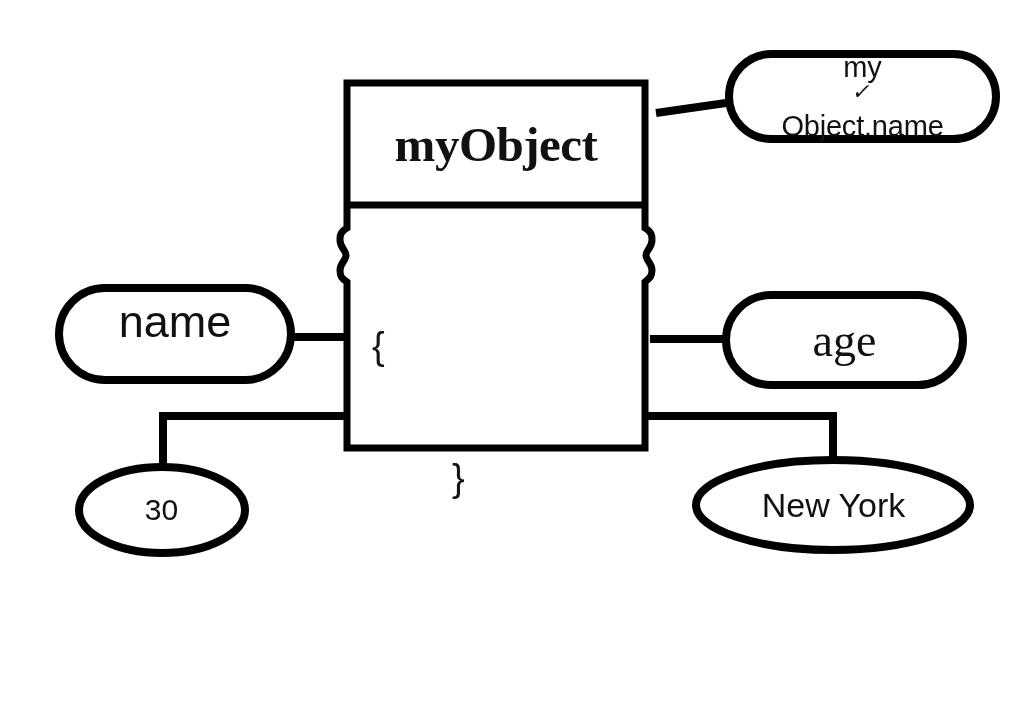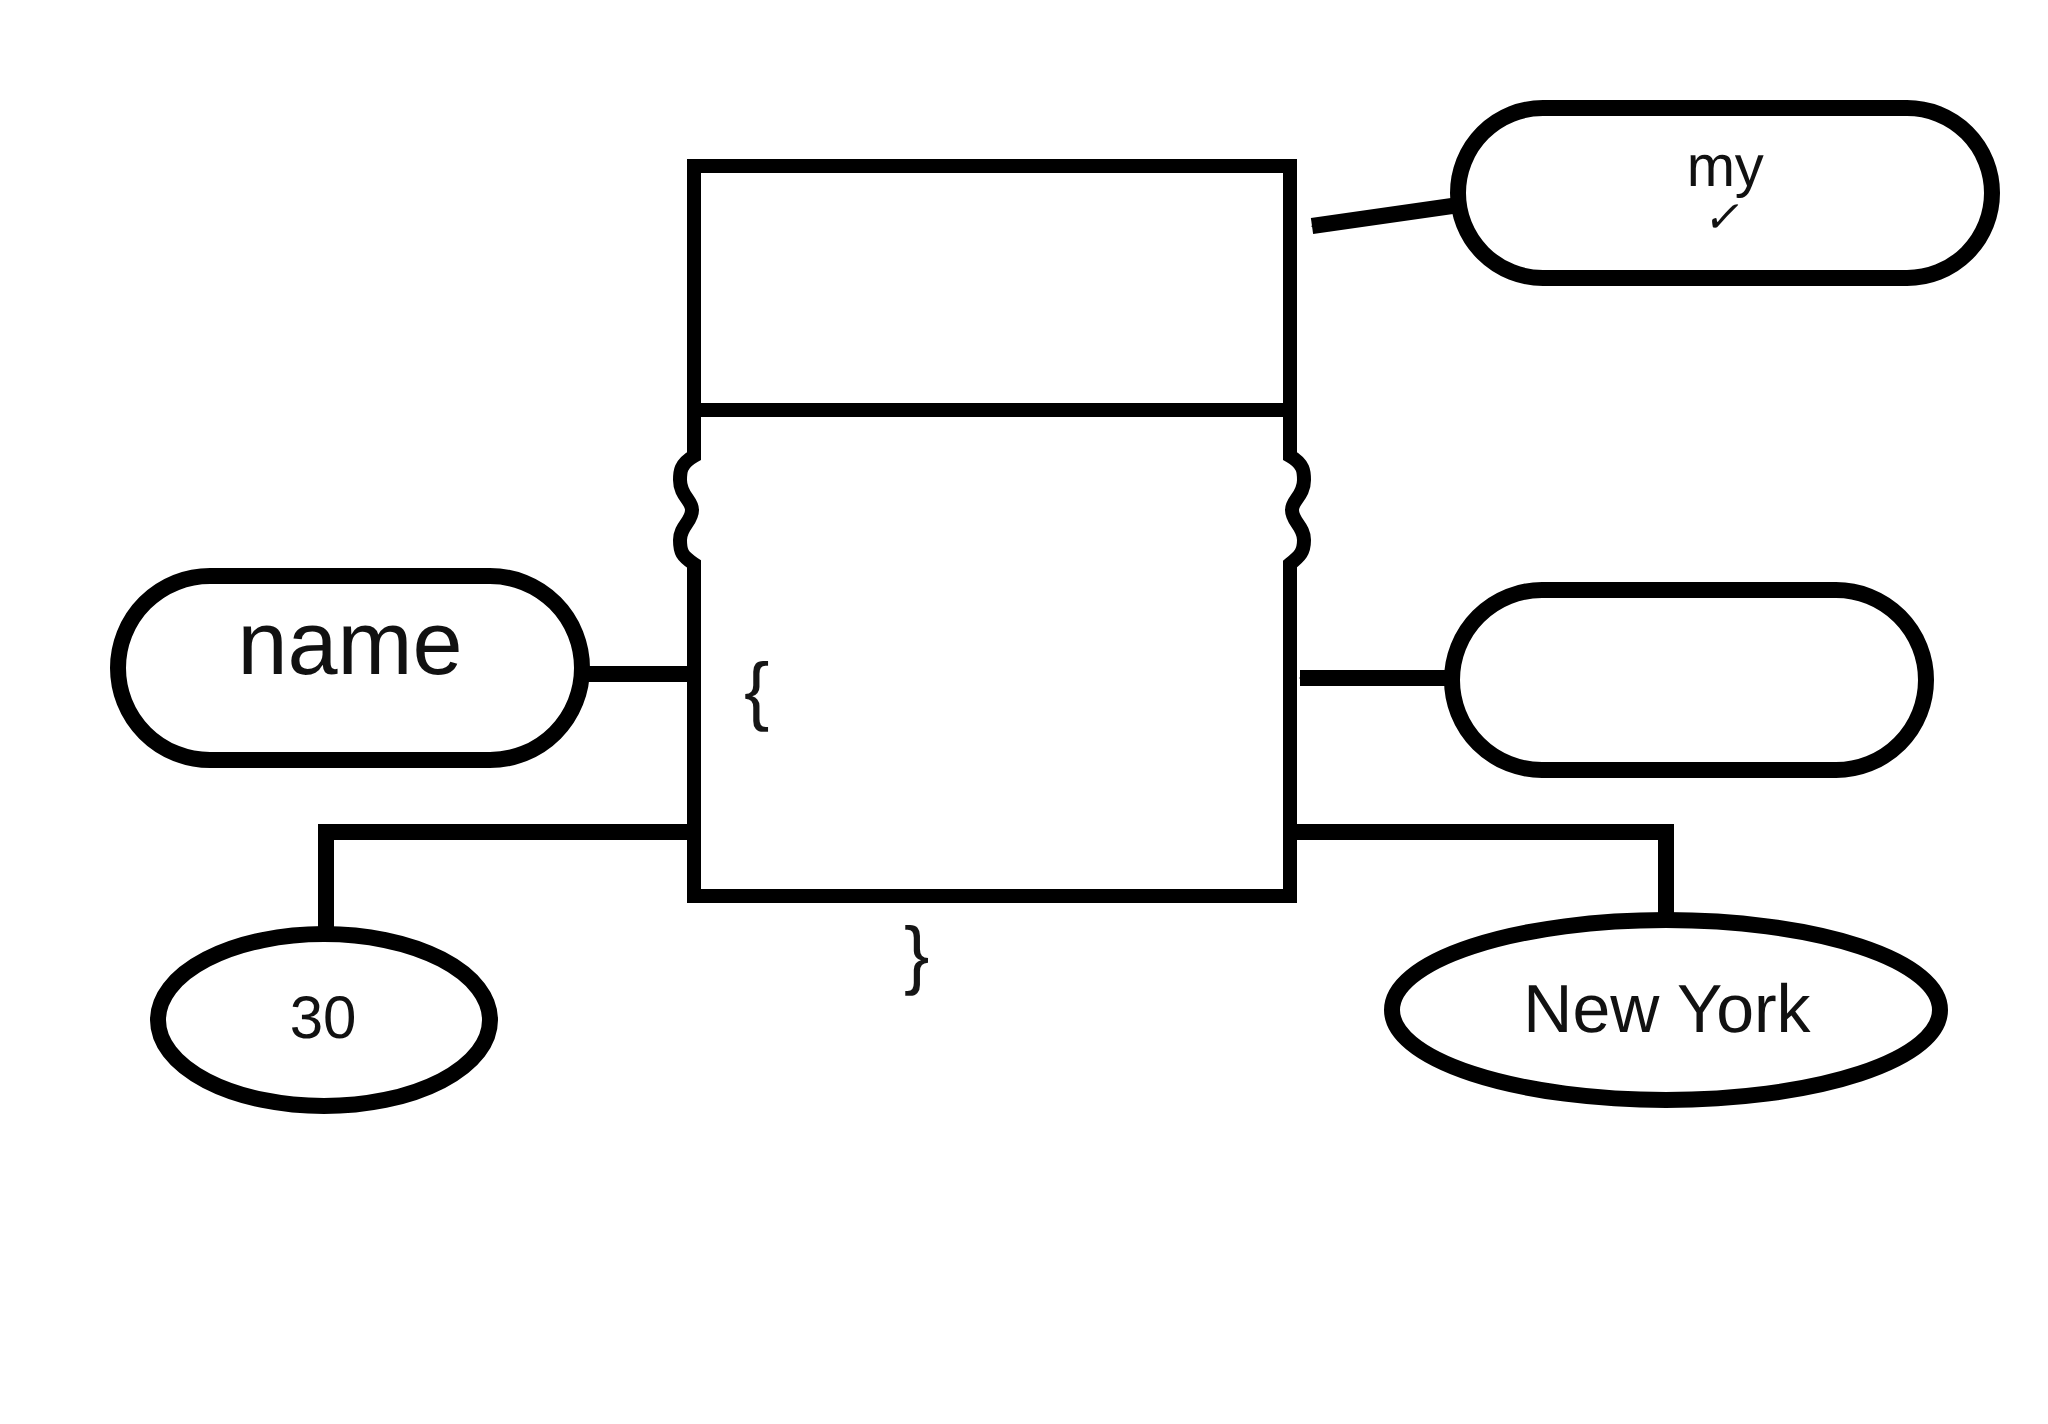--- a/index.html
+++ b/index.html
@@ -159,31 +159,33 @@
     <line x1="726" y1="339" x2="650" y2="339" stroke="#000000" stroke-width="8" marker-end="url(#arrowhead)"></line>
 
     <path d="M 347,416 L 163,416 L 163,466" fill="none" stroke="#000000" stroke-width="8" stroke-linejoin="miter" marker-end="url(#arrowhead)"></path>
 
     <path d="M 645,416 L 833,416 L 833,458" fill="none" stroke="#000000" stroke-width="8" stroke-linejoin="miter" marker-end="url(#arrowhead)"></path>
 
     <ellipse cx="162" cy="510" rx="83" ry="43" fill="#ffffff" stroke="#000000" stroke-width="8"></ellipse>
     <ellipse cx="833" cy="505" rx="137" ry="45" fill="#ffffff" stroke="#000000" stroke-width="8"></ellipse>
   </svg>
 
+  <div class="node-text" id="object-title">myObject</div>
 
   <div class="node-text" id="object-body">
     <span class="code-line">{</span>
     <span class="code-line indent-brace">}</span>
     
   </div>
 
   <div class="node-text" id="bubble-expr-text">
-    <span>my</span><span class="chk">✓</span>
+    <span>my</span><span class="chk">✓</span><span>Object.name</span>
   </div>
 
   <div class="node-text" id="bubble-name-text">name</div>
 
+  <div class="node-text" id="bubble-age-text">age</div>
 
   <div class="node-text" id="ellipse-age-text">30</div>
 
   <div class="node-text" id="ellipse-city-text">New York</div>
 
 </div>
 
 </body></html>

